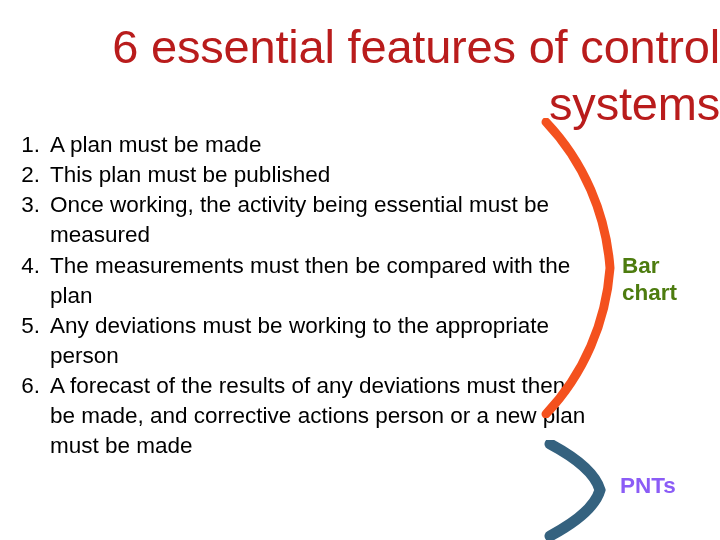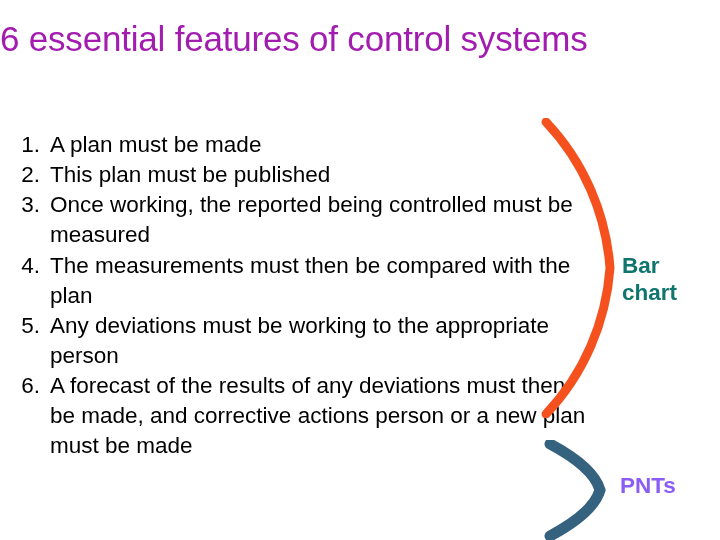--- a/index.html
+++ b/index.html
@@ -18,26 +18,26 @@
   #slide {
     position: relative;
     width: 720px;
     height: 540px;
   }
   #title {
     position: absolute;
     left: 0;
     top: 18px;
     width: 720px;
-    text-align: left;
-    font-size: 35px;
+    text-align: right;
+    font-size: 47px;
     line-height: 1.22;
     font-weight: 400;
     letter-spacing: -0.2px;
-    color: #a21caf;
+    color: #b91c1c;
   }
   #list {
     position: absolute;
     left: 8px;
     top: 130px;
     width: 580px;
     margin: 0;
     padding: 0;
     list-style: none;
     font-size: 22.5px;
@@ -107,21 +107,21 @@
       <li>
         <span class="num">1.</span>
         <span class="txt"><span>A </span><span class="b">plan</span><span> must be made</span></span>
       </li>
       <li>
         <span class="num">2.</span>
         <span class="txt"><span>This plan must be </span><span class="b">published</span></span>
       </li>
       <li>
         <span class="num">3.</span>
-        <span class="txt"><span>Once working, the reported being controlled must be </span><span class="b">measured</span></span>
+        <span class="txt"><span>Once working, the activity being essential must be </span><span class="b">measured</span></span>
       </li>
       <li>
         <span class="num">4.</span>
         <span class="txt"><span>The measurements must then be </span><span class="b">compared</span><span> with the plan</span></span>
       </li>
       <li>
         <span class="num">5.</span>
         <span class="txt"><span>Any deviations must be </span><span class="b">working</span><span> to the appropriate person</span></span>
       </li>
       <li>
@@ -131,16 +131,16 @@
     </ol>
 
   <svg class="brace" id="brace-top" viewBox="0 0 80 300">
     <path d="M 6 4 C 44 44, 66 96, 70 150 C 66 204, 44 256, 6 296" fill="none" stroke="#f4511e" stroke-width="9" stroke-linecap="round"></path>
   </svg>
 
   <svg class="brace" id="brace-bottom" viewBox="0 0 80 100">
     <path d="M 10 4 C 40 20, 56 36, 60 50 C 56 64, 40 80, 10 96" fill="none" stroke="#35627f" stroke-width="11" stroke-linecap="round"></path>
   </svg>
 
-  <div class="side-label" id="label-bar" style="color: #0f766e;">Bar chart</div>
+  <div class="side-label" id="label-bar" style="color: #4d7c0f;">Bar chart</div>
   <div class="side-label" id="label-pnts" style="color: #8b5cf6;">PNTs</div>
 
 </div>
 
 </body></html>

